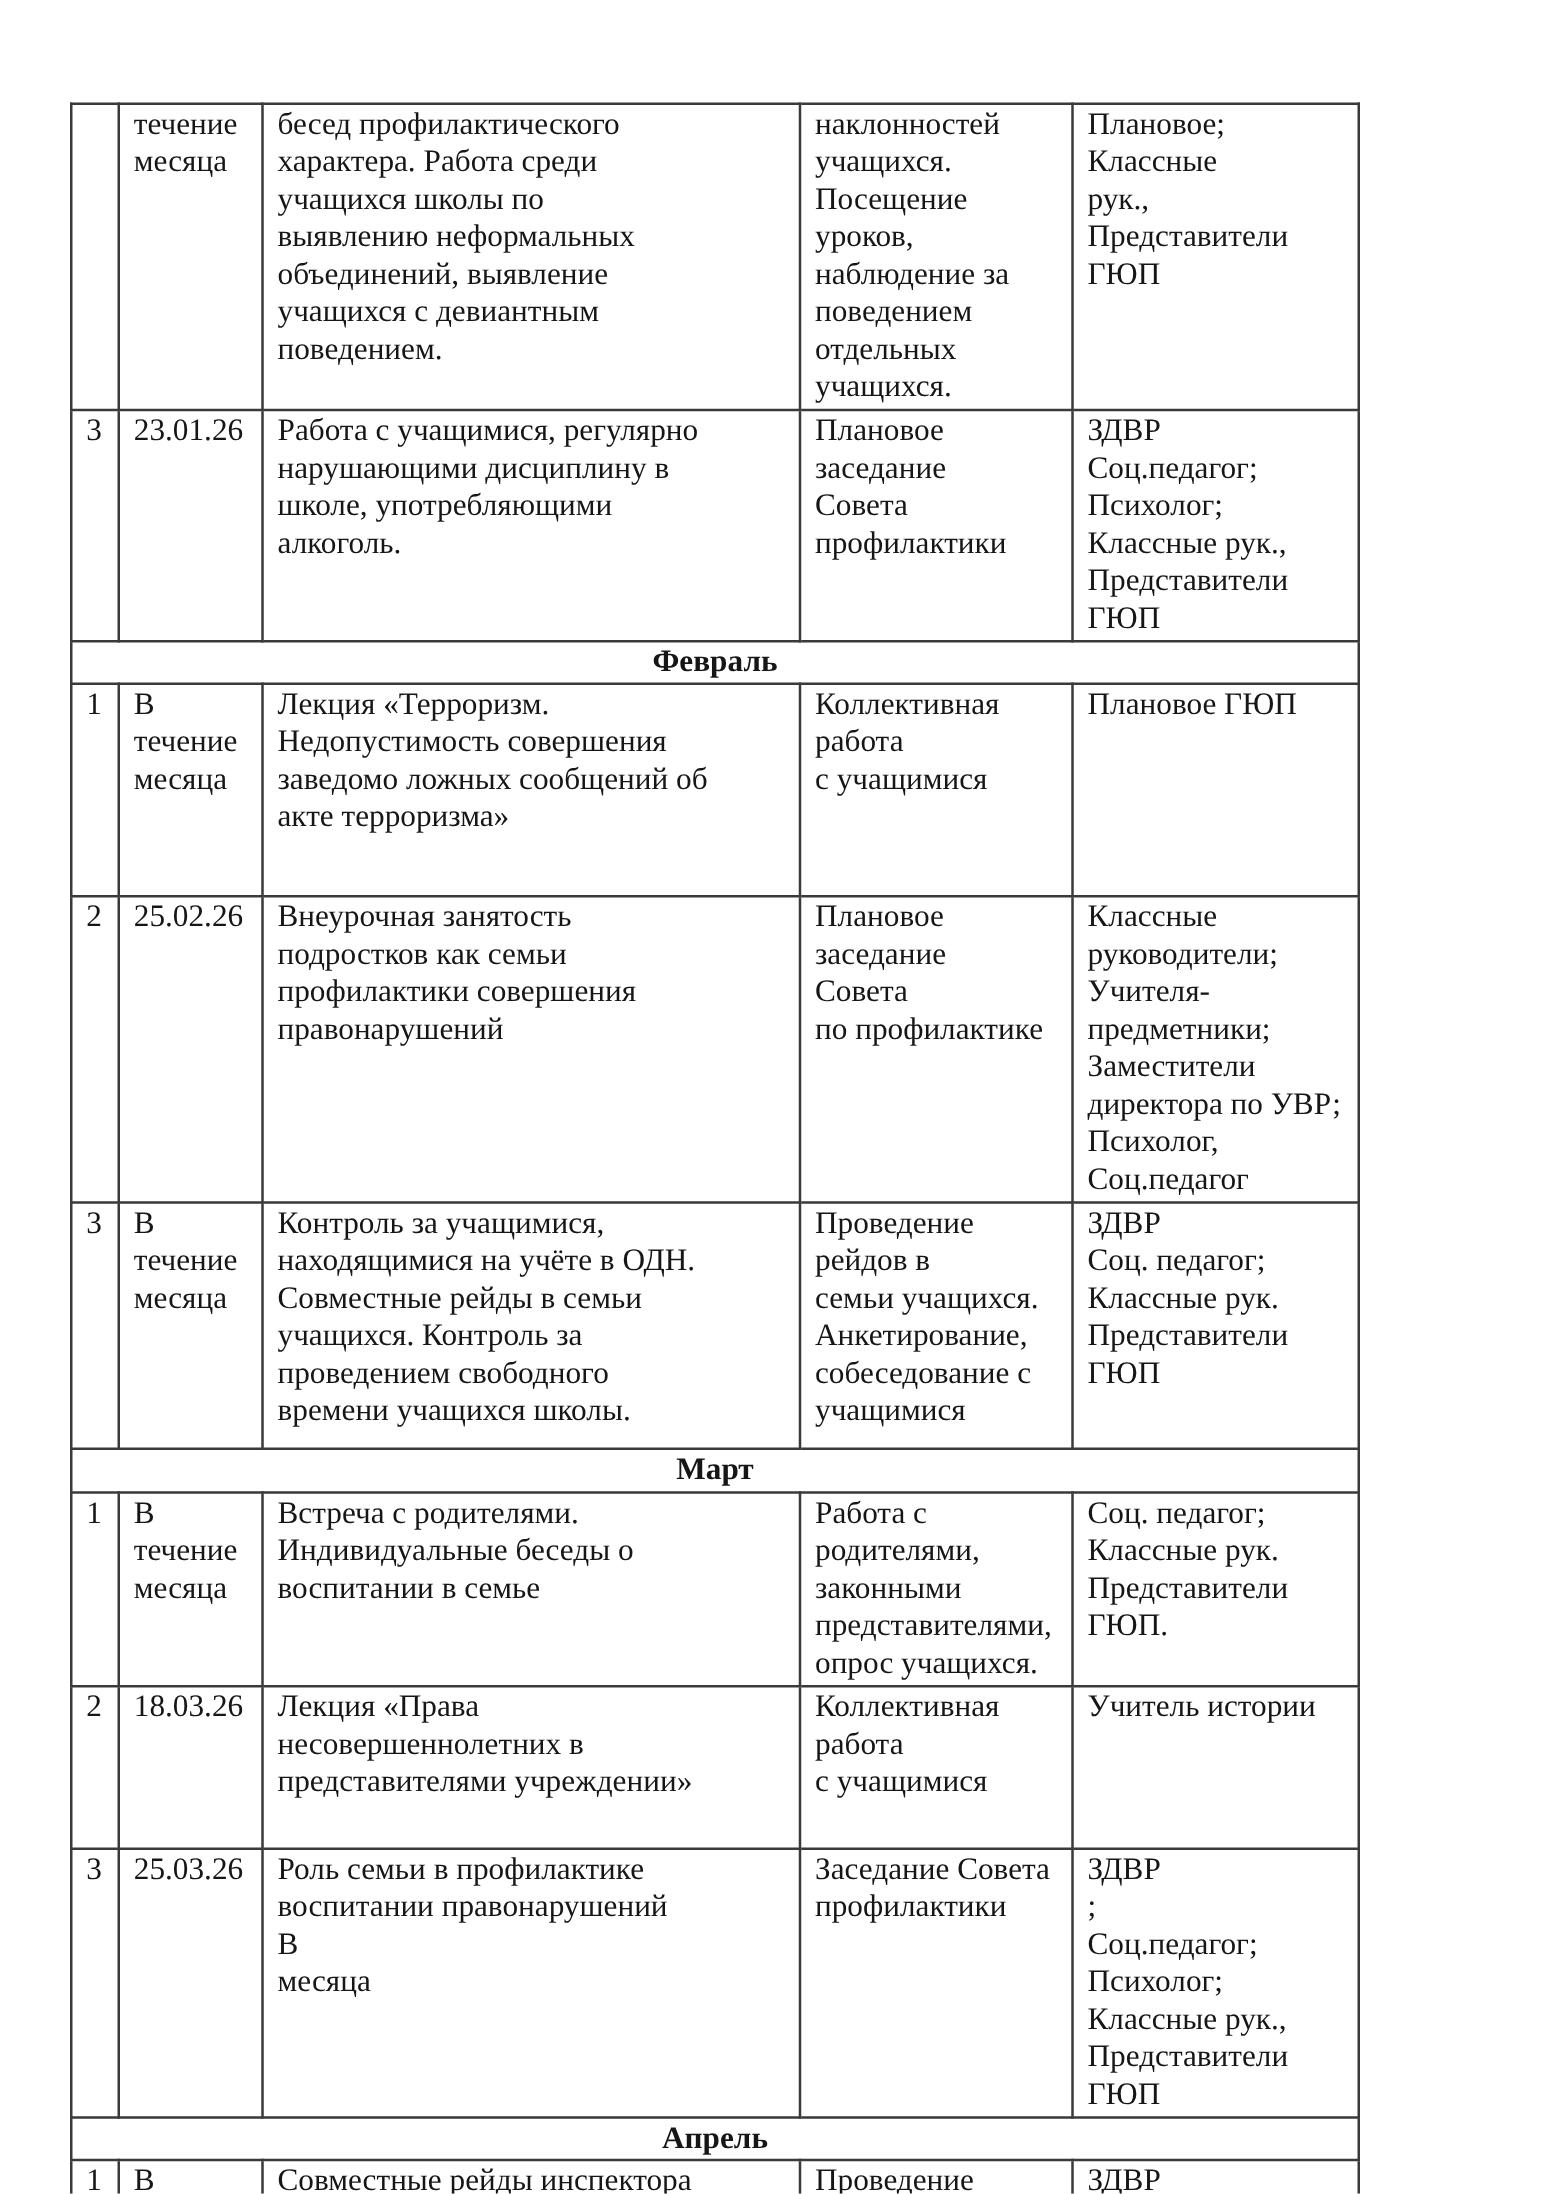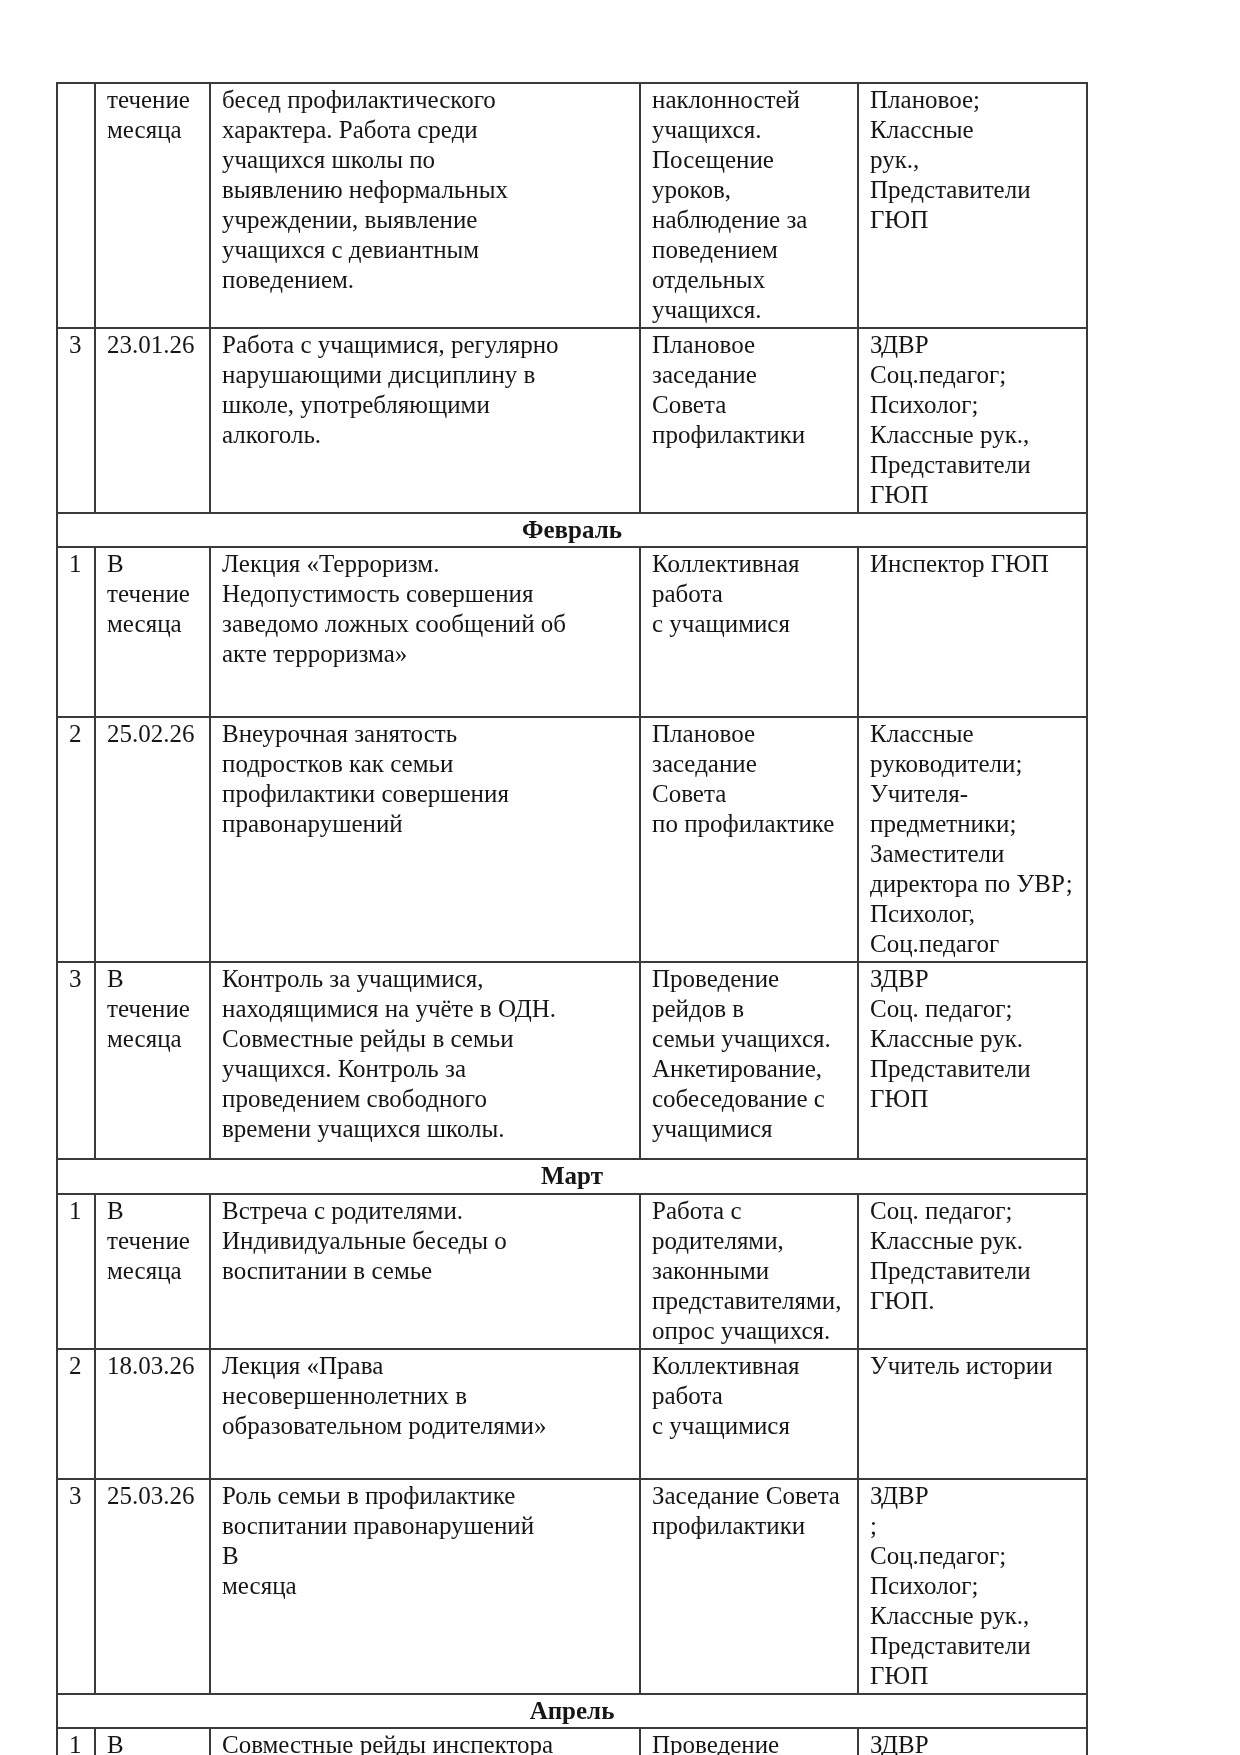--- a/index.html
+++ b/index.html
@@ -63,21 +63,21 @@
     </colgroup>
     <tbody>
         <tr style="height: 236px;">
           <td class="num-cell"></td>
           <td>течение
 месяца</td>
           <td>бесед профилактического
 характера. Работа среди
 учащихся школы по
 выявлению неформальных
-учреждении, выявление
+объединений, выявление
 учащихся с девиантным
 поведением.</td>
           <td>наклонностей
 учащихся.
 Посещение уроков,
 наблюдение за
 поведением
 отдельных
 учащихся.</td>
           <td>Плановое; Классные
@@ -107,21 +107,21 @@
           <td class="num-cell">1</td>
           <td>В
 течение
 месяца</td>
           <td>Лекция «Терроризм.
 Недопустимость совершения
 заведомо ложных сообщений об
 акте терроризма»</td>
           <td>Коллективная работа
 с учащимися</td>
-          <td>Инспектор ГЮП</td>
+          <td>Плановое ГЮП</td>
         </tr>
         <tr style="height: 173px;">
           <td class="num-cell">2</td>
           <td>25.02.26</td>
           <td>Внеурочная занятость
 подростков как семьи
 профилактики совершения
 правонарушений</td>
           <td>Плановое заседание
 Совета
@@ -173,21 +173,21 @@
           <td>Соц. педагог;
 Классные рук.
 Представители
 ГЮП.</td>
         </tr>
         <tr style="height: 130px;">
           <td class="num-cell">2</td>
           <td>18.03.26</td>
           <td>Лекция «Права
 несовершеннолетних в
-образовательном родителями»</td>
+представителями учреждении»</td>
           <td>Коллективная работа
 с учащимися</td>
           <td>Учитель истории</td>
         </tr>
         <tr style="height: 163px;">
           <td class="num-cell">3</td>
           <td>25.03.26</td>
           <td>Роль семьи в профилактике
 воспитании правонарушений
 В

